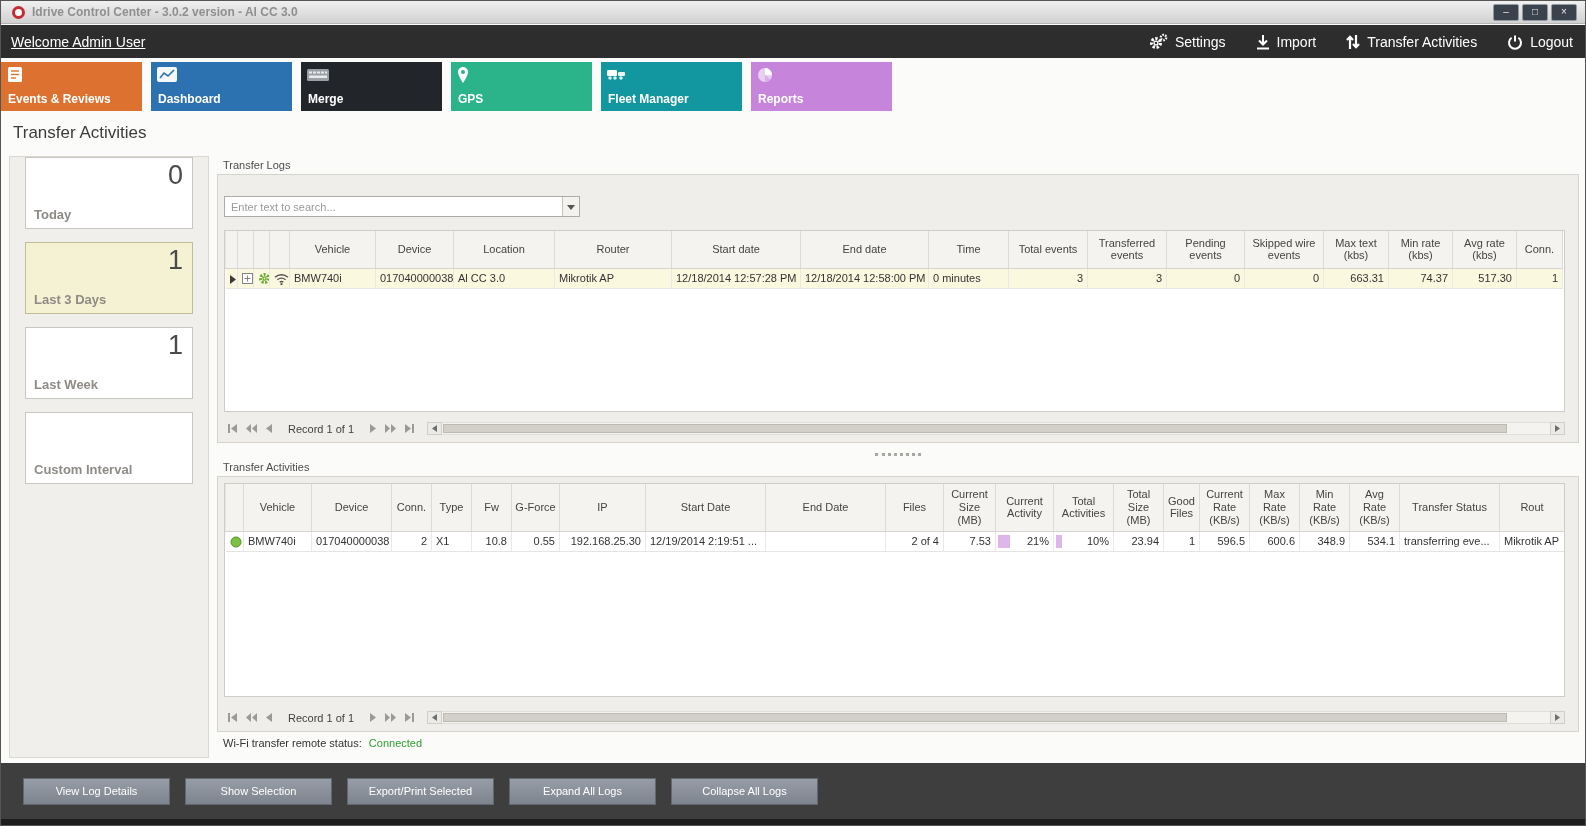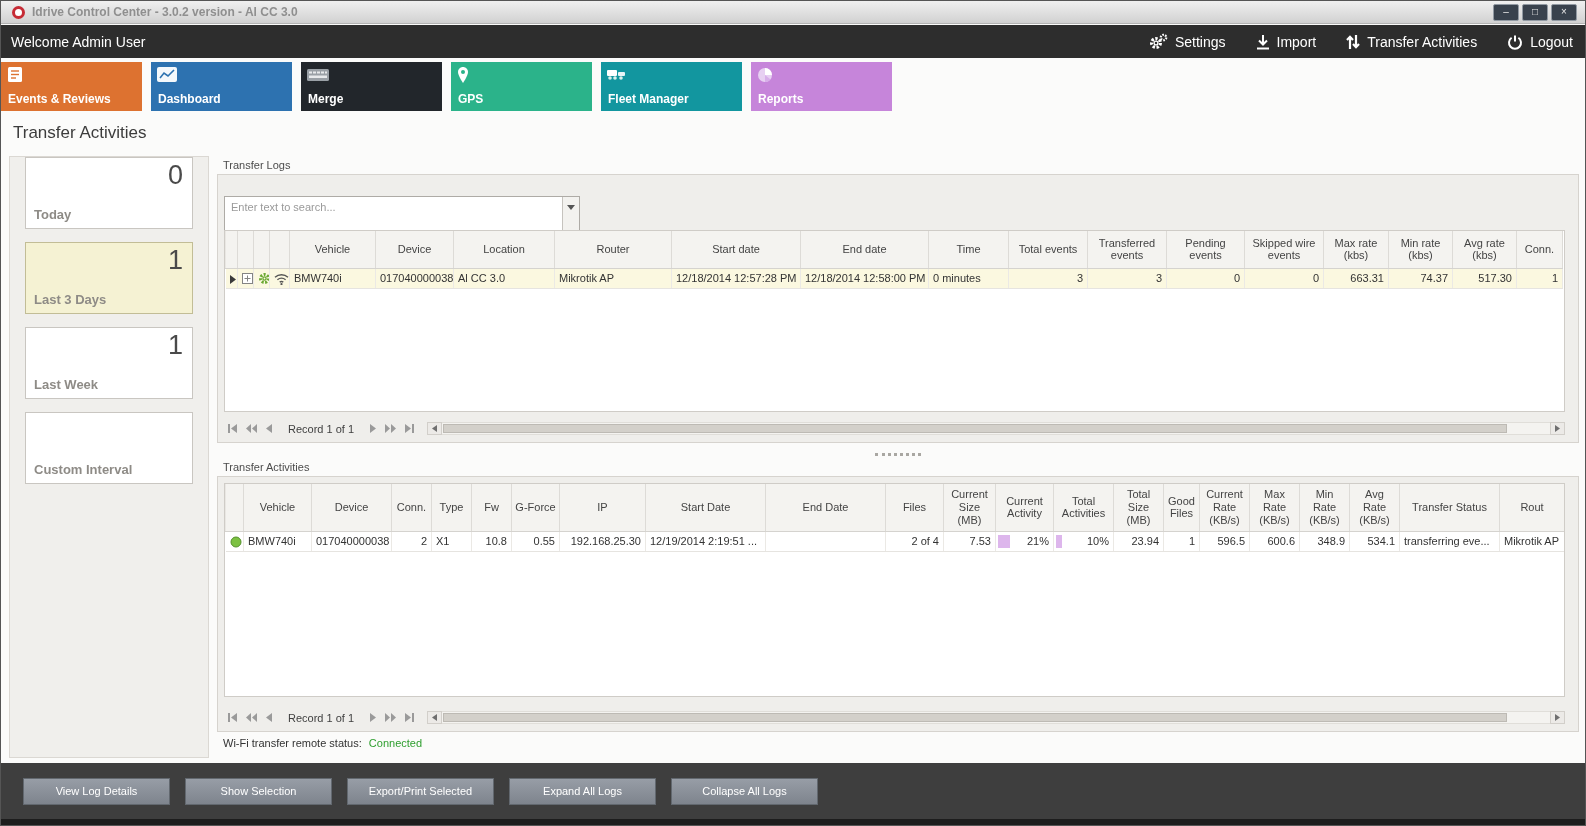--- a/index.html
+++ b/index.html
@@ -9,21 +9,21 @@
 
   
   .titlebar { position:absolute; top:0; left:0; right:0; height:23px; background:linear-gradient(#f0f0f0,#d1d1d1); border-bottom:1px solid #b3b3b3; display:flex; align-items:center; padding:0 8px; }
   .app-icon { width:13px; height:13px; border-radius:50%; border:3px solid #c62b35; margin:0 7px 0 3px; background:#fff; }
   .win-title { font-size:12px; font-weight:bold; color:#8f8f8f; }
   .win-btns { margin-left:auto; display:flex; gap:3px; }
   .win-btn { width:26px; height:17px; background:#39424d; border:1px solid #929aa3; color:#eaeaea; font-size:10px; line-height:1; display:flex; align-items:center; justify-content:center; border-radius:2px; cursor:pointer; }
 
   
   .topbar { position:absolute; top:24px; left:0; right:0; height:33px; background:#2d2d2d; display:flex; align-items:center; color:#fff; }
-  .welcome { font-size:14px; margin-left:10px; }
+  .welcome { font-size:14px; margin-left:10px;text-decoration:underline; }
   .top-actions { margin-left:auto; display:flex; align-items:center; gap:30px; margin-right:12px; }
   .top-action { display:flex; align-items:center; gap:7px; font-size:14px; cursor:pointer; }
   .top-action svg { display:block; }
 
   
   .tiles { position:absolute; top:61px; left:0; display:flex; gap:9px; }
   .tile { width:141px; height:49px; position:relative; color:#fff; cursor:pointer; }
   .tile-icon { position:absolute; top:5px; left:6px; }
   .tile-label { position:absolute; bottom:5px; left:7px; font-size:12px; font-weight:bold; }
   .tile-0 { background:#2d72b0; } .tile-1 { background:#dd7230; } .tile-2 { background:#22262b; }
@@ -41,21 +41,21 @@
 
   
   .group-title { position:absolute; font-size:11px; color:#4c4c4c; }
   .group-body { position:absolute; background:#efeeeb; border:1px solid #d6d3ce; }
   .logs-title { top:158px; left:222px; }
   .logs-body  { top:173px; left:216px; width:1362px; height:269px; }
   .acts-title { top:460px; left:222px; }
   .acts-body  { top:475px; left:216px; width:1362px; height:256px; }
 
   
-  .combo { position:absolute; top:21px; left:6px; width:356px; height:35px; background:#fff; border:1px solid #aeaba6; display:flex; cursor:text; }
+  .combo { position:absolute; top:21px; left:6px; width:356px; height:21px; background:#fff; border:1px solid #aeaba6; display:flex; cursor:text; }
   .combo-text { flex:1; font-size:11px; color:#9a9a9a; padding:4px 6px; white-space:nowrap; overflow:hidden; }
   .combo-btn { width:17px; border-left:1px solid #c6c3be; background:#f3f2ef; position:relative; cursor:pointer; }
   .combo-btn::after { content:""; position:absolute; top:8px; left:4px; border:4px solid transparent; border-top:5px solid #555; }
 
   
   .gridbox { position:absolute; left:6px; background:#fff; border:1px solid #cfccc7; overflow:hidden; }
   .gridbox1 { top:55px; width:1341px; height:182px; }
   .gridbox2 { top:6px;  width:1341px; height:214px; }
   table.grid { border-collapse:collapse; table-layout:fixed; }
   .grid th { background:#f4f3f0; border-right:1px solid #dddbd7; border-bottom:1px solid #d5d3cf; border-left:1px solid #e9e7e3;
@@ -282,21 +282,21 @@
             <th>Device</th>
             <th>Location</th>
             <th>Router</th>
             <th>Start date</th>
             <th>End date</th>
             <th>Time</th>
             <th>Total events</th>
             <th>Transferred events</th>
             <th>Pending events</th>
             <th>Skipped wire events</th>
-            <th>Max rate (kbs)</th>
+            <th>Max text (kbs)</th>
             <th>Min rate (kbs)</th>
             <th>Avg rate (kbs)</th>
             <th>Conn.</th>
           </tr>
         </thead>
         <tbody>
           <tr class="row-sel">
             <td class="cell-icon"><svg width="6" height="9">
                   <polygon points="0,0 6,4.5 0,9" fill="#3a3a3a"></polygon>
                 </svg></td>

